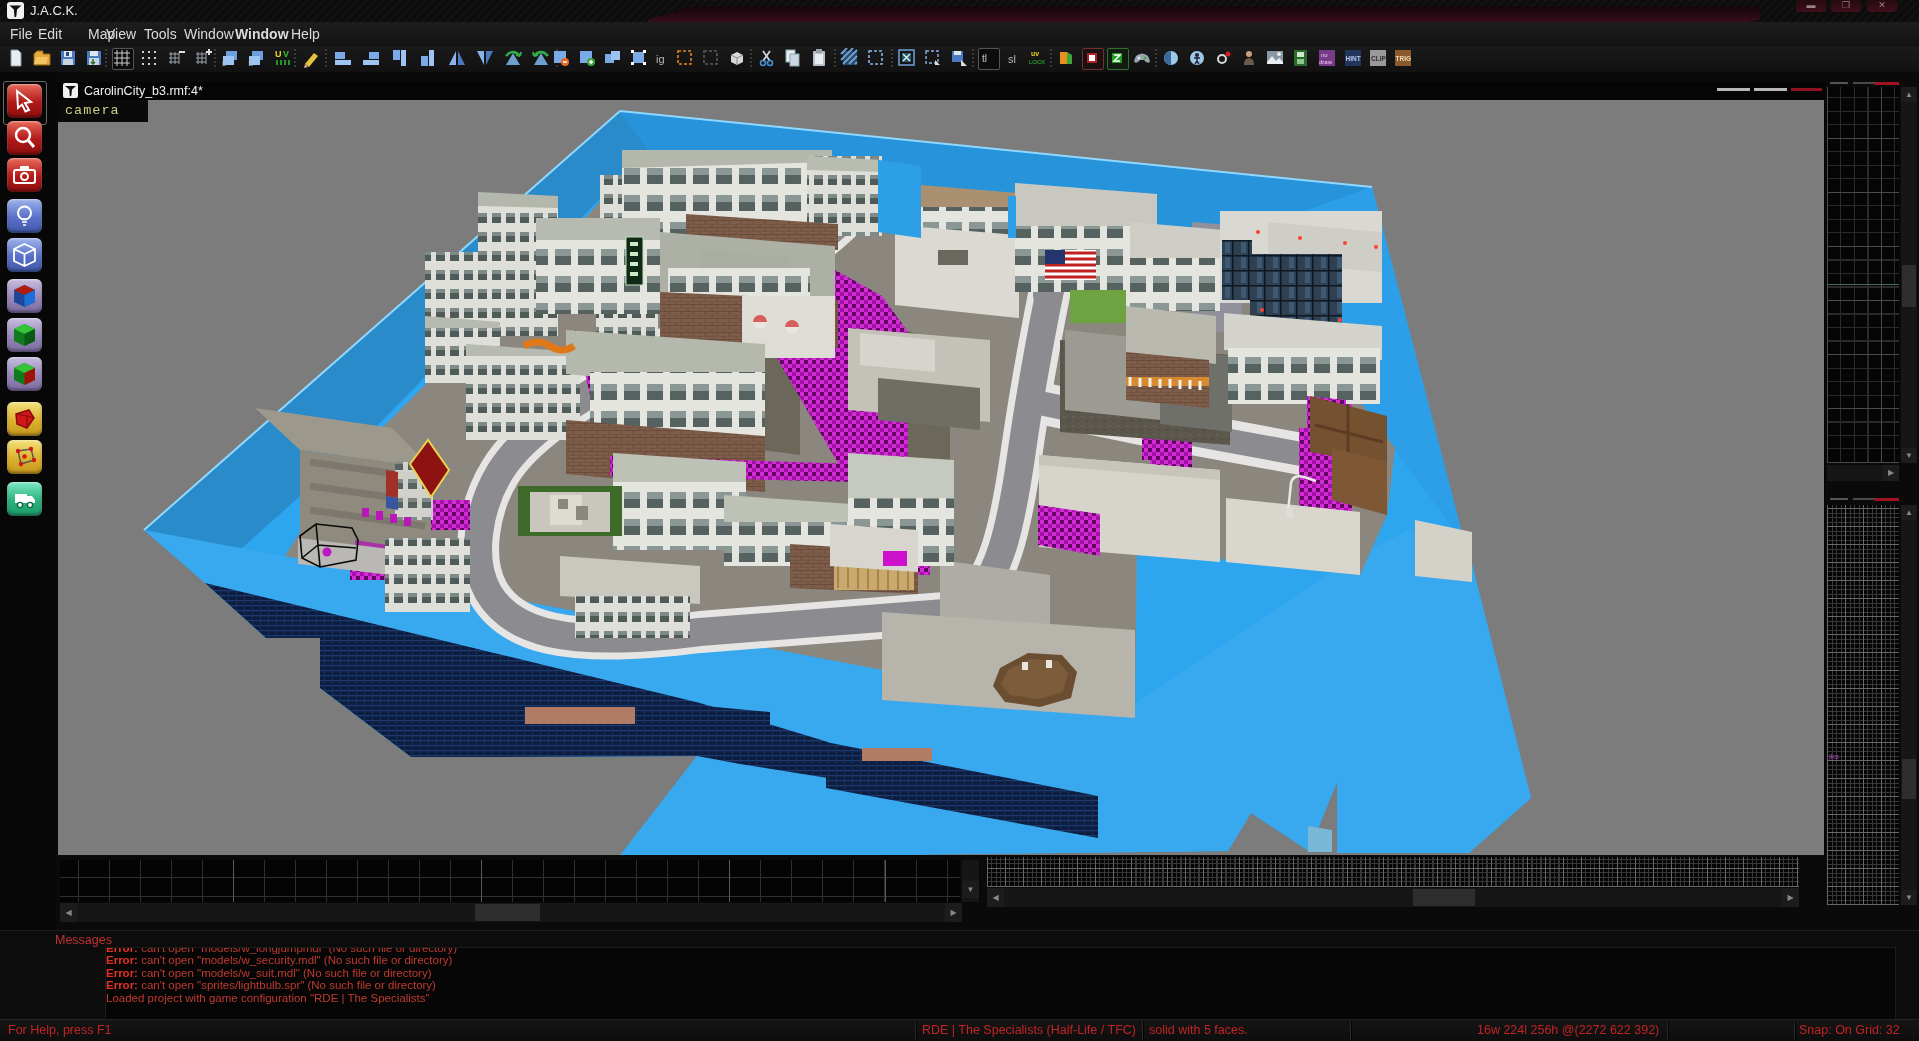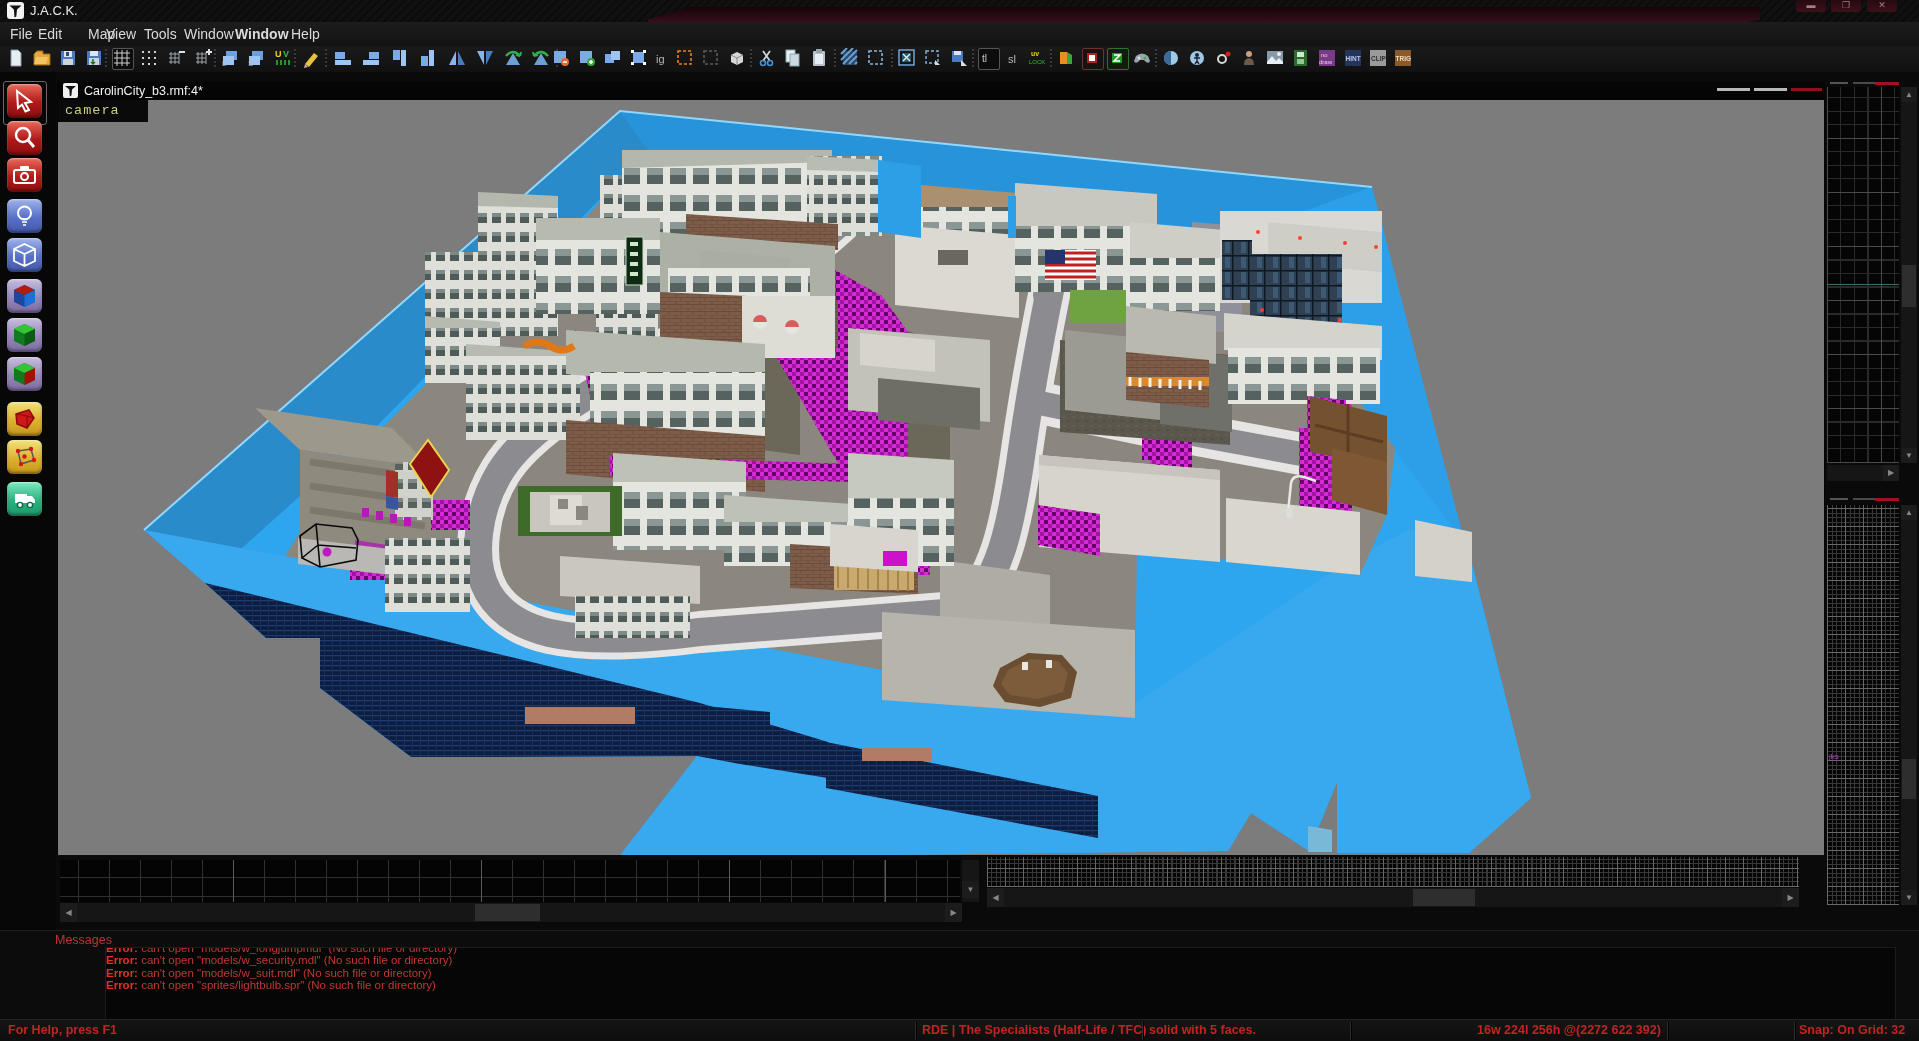--- a/index.html
+++ b/index.html
@@ -38,21 +38,21 @@
 
 #msgpanel{left:0;top:930px;width:1919px;height:89px;background:#0c0c0c;border-top:1px solid #1e1e1e;}
 #msghdr{left:55px;top:2px;color:#c23232;font-size:12.5px;}
 #msgbox{left:105px;top:16px;width:1789px;height:71px;background:#060606;border:1px solid #1c1c1c;overflow:hidden;}
 #msgbox div{white-space:pre;font-size:11.5px;line-height:12.4px;color:#c03a30;}
 #msgbox .m1{margin-top:-6px;}
 #msgbox b{color:#e03226;font-weight:bold;}
 .ldg{color:#a84134;}
 
 #statusbar{left:0;top:1019px;width:1919px;height:22px;background:linear-gradient(180deg,#151516,#0d0d0e);border-top:1px solid #232324;color:#c22424;font-size:12.5px;}
-#statusbar span{position:absolute;top:3px;white-space:nowrap;font-weight:bold;}
+#statusbar span{position:absolute;top:3px;white-space:nowrap;}
 .ssep{position:absolute;top:2px;width:1px;height:18px;background:#2c2c2d;box-shadow:1px 0 0 #000;}
 </style>
 </head>
 <body>
 
 <div class="abs" id="titlebar">
     <div class="abs hatch"></div>
   </div>
 <div class="abs" id="redband"></div>
 <div class="abs" id="redline"></div>
@@ -726,20 +726,21 @@
 <div class="abs" style="left:1895px;top:932px;color:#8a8a8a;font-size:10px;">✕</div>
 <div class="abs" style="left:1895px;top:947px;width:20px;height:16px;background:#1c1c1c;color:#999;font-size:8px;line-height:16px;text-align:center;">▲</div>
 
 <div class="abs" id="msgpanel">
   <div class="abs" id="msghdr">Messages</div>
   <div class="abs" id="msgbox">
     <div class="m1"><b>Error:</b> can't open "models/w_longjumpmdl" (No such file or directory)</div>
     <div><b>Error:</b> can't open "models/w_security.mdl" (No such file or directory)</div>
     <div><b>Error:</b> can't open "models/w_suit.mdl" (No such file or directory)</div>
     <div><b>Error:</b> can't open "sprites/lightbulb.spr" (No such file or directory)</div>
+    <div class="ldg">Loaded project with game configuration "RDE | The Specialists"</div>
   </div>
 </div>
 
 <div class="abs" id="statusbar">
 <span style="left:8px;">For Help, press F1</span>
 <div class="ssep" style="left:915px;"></div>
 <span style="left:922px;">RDE | The Specialists (Half-Life / TFC)</span>
 <div class="ssep" style="left:1142px;"></div>
 <span style="left:1149px;">solid with 5 faces.</span>
 <div class="ssep" style="left:1350px;"></div>

